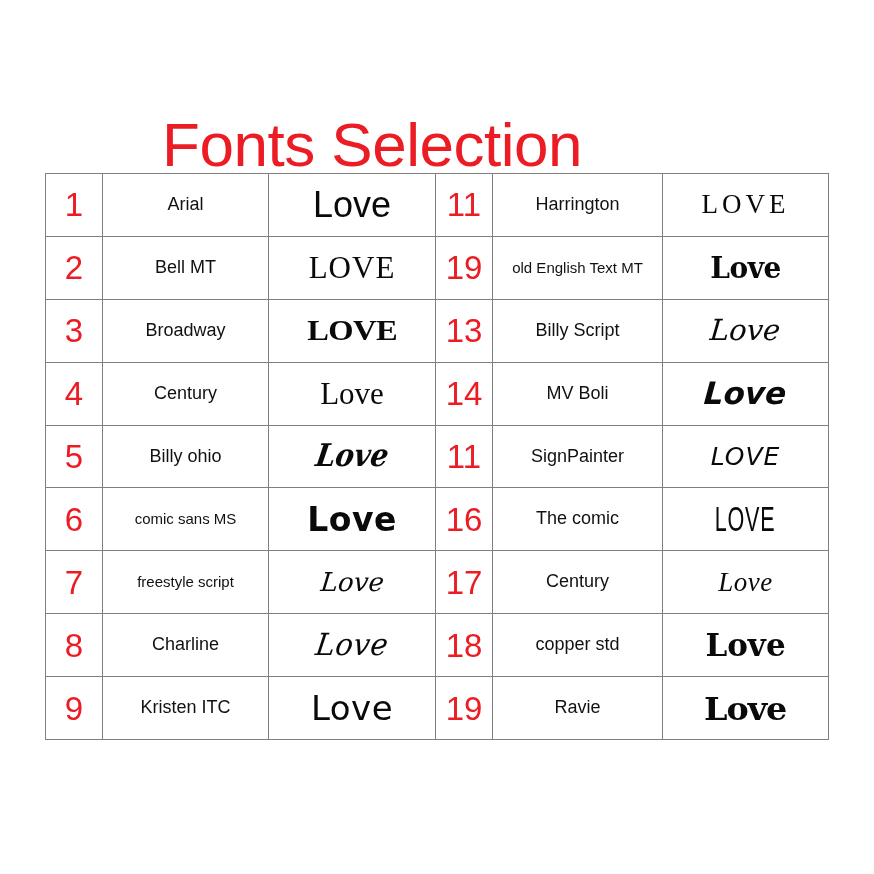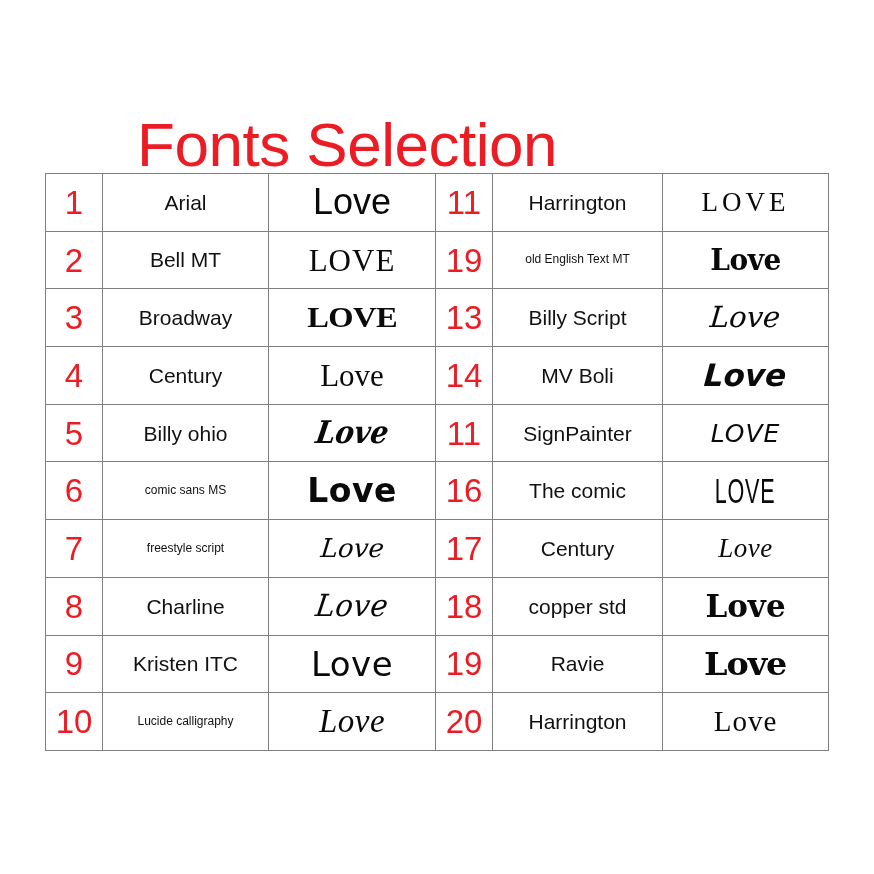--- a/index.html
+++ b/index.html
@@ -22,20 +22,21 @@
     left: 0;
     width: 694px;
     text-align: center;
     color: #ec1c24;
     font-family: "Liberation Sans", sans-serif;
     font-size: 62px;
     font-weight: 400;
     letter-spacing: -0.5px;
     line-height: 70px;
     white-space: nowrap;
+    padding-left: 25px;
   }
 
   #fonts-table {
     position: absolute;
     left: 45px;
     top: 173px;
     width: 783px;
     height: 567px;
     border-collapse: collapse;
     table-layout: fixed;
@@ -61,25 +62,25 @@
     color: #ec1c24;
     font-family: "Liberation Sans", sans-serif;
     font-size: 33px;
     font-weight: 400;
     line-height: 1;
   }
 
   .cell-name {
     color: #111111;
     font-family: "Liberation Sans", sans-serif;
-    font-size: 21px;
+    font-size: 18px;
     font-weight: 400;
     line-height: 1.1;
   }
-  .cell-name.sm { font-size: 12px; }
+  .cell-name.sm { font-size: 15px; }
 
   .cell-sample {
     color: #0a0a0a;
     line-height: 1;
   }
 
   
   .s-arial      { font-family: "Liberation Sans", sans-serif;  font-size: 36px; font-weight: 400; letter-spacing: 0px; }
   .s-bellmt     { font-family: "Liberation Serif", serif;      font-size: 31px; font-weight: 400; letter-spacing: 1px; }
   .s-broadway   { font-family: "Liberation Serif", serif;      font-size: 29px; font-weight: 700; letter-spacing: -0.5px;
@@ -194,22 +195,14 @@
       <td class="cell-sample"><span class="s-copper">Love</span></td>
     </tr>
     <tr>
       <td class="cell-num">9</td>
       <td class="cell-name">Kristen ITC</td>
       <td class="cell-sample"><span class="s-kristen">Love</span></td>
       <td class="cell-num">19</td>
       <td class="cell-name">Ravie</td>
       <td class="cell-sample"><span class="s-ravie">Love</span></td>
     </tr>
-    <tr>
-      <td class="cell-num">10</td>
-      <td class="cell-name sm">Lucide calligraphy</td>
-      <td class="cell-sample"><span class="s-lucide">Love</span></td>
-      <td class="cell-num">20</td>
-      <td class="cell-name">Harrington</td>
-      <td class="cell-sample"><span class="s-harrington">Love</span></td>
-    </tr>
   </tbody>
 </table>
 
 </body></html>

